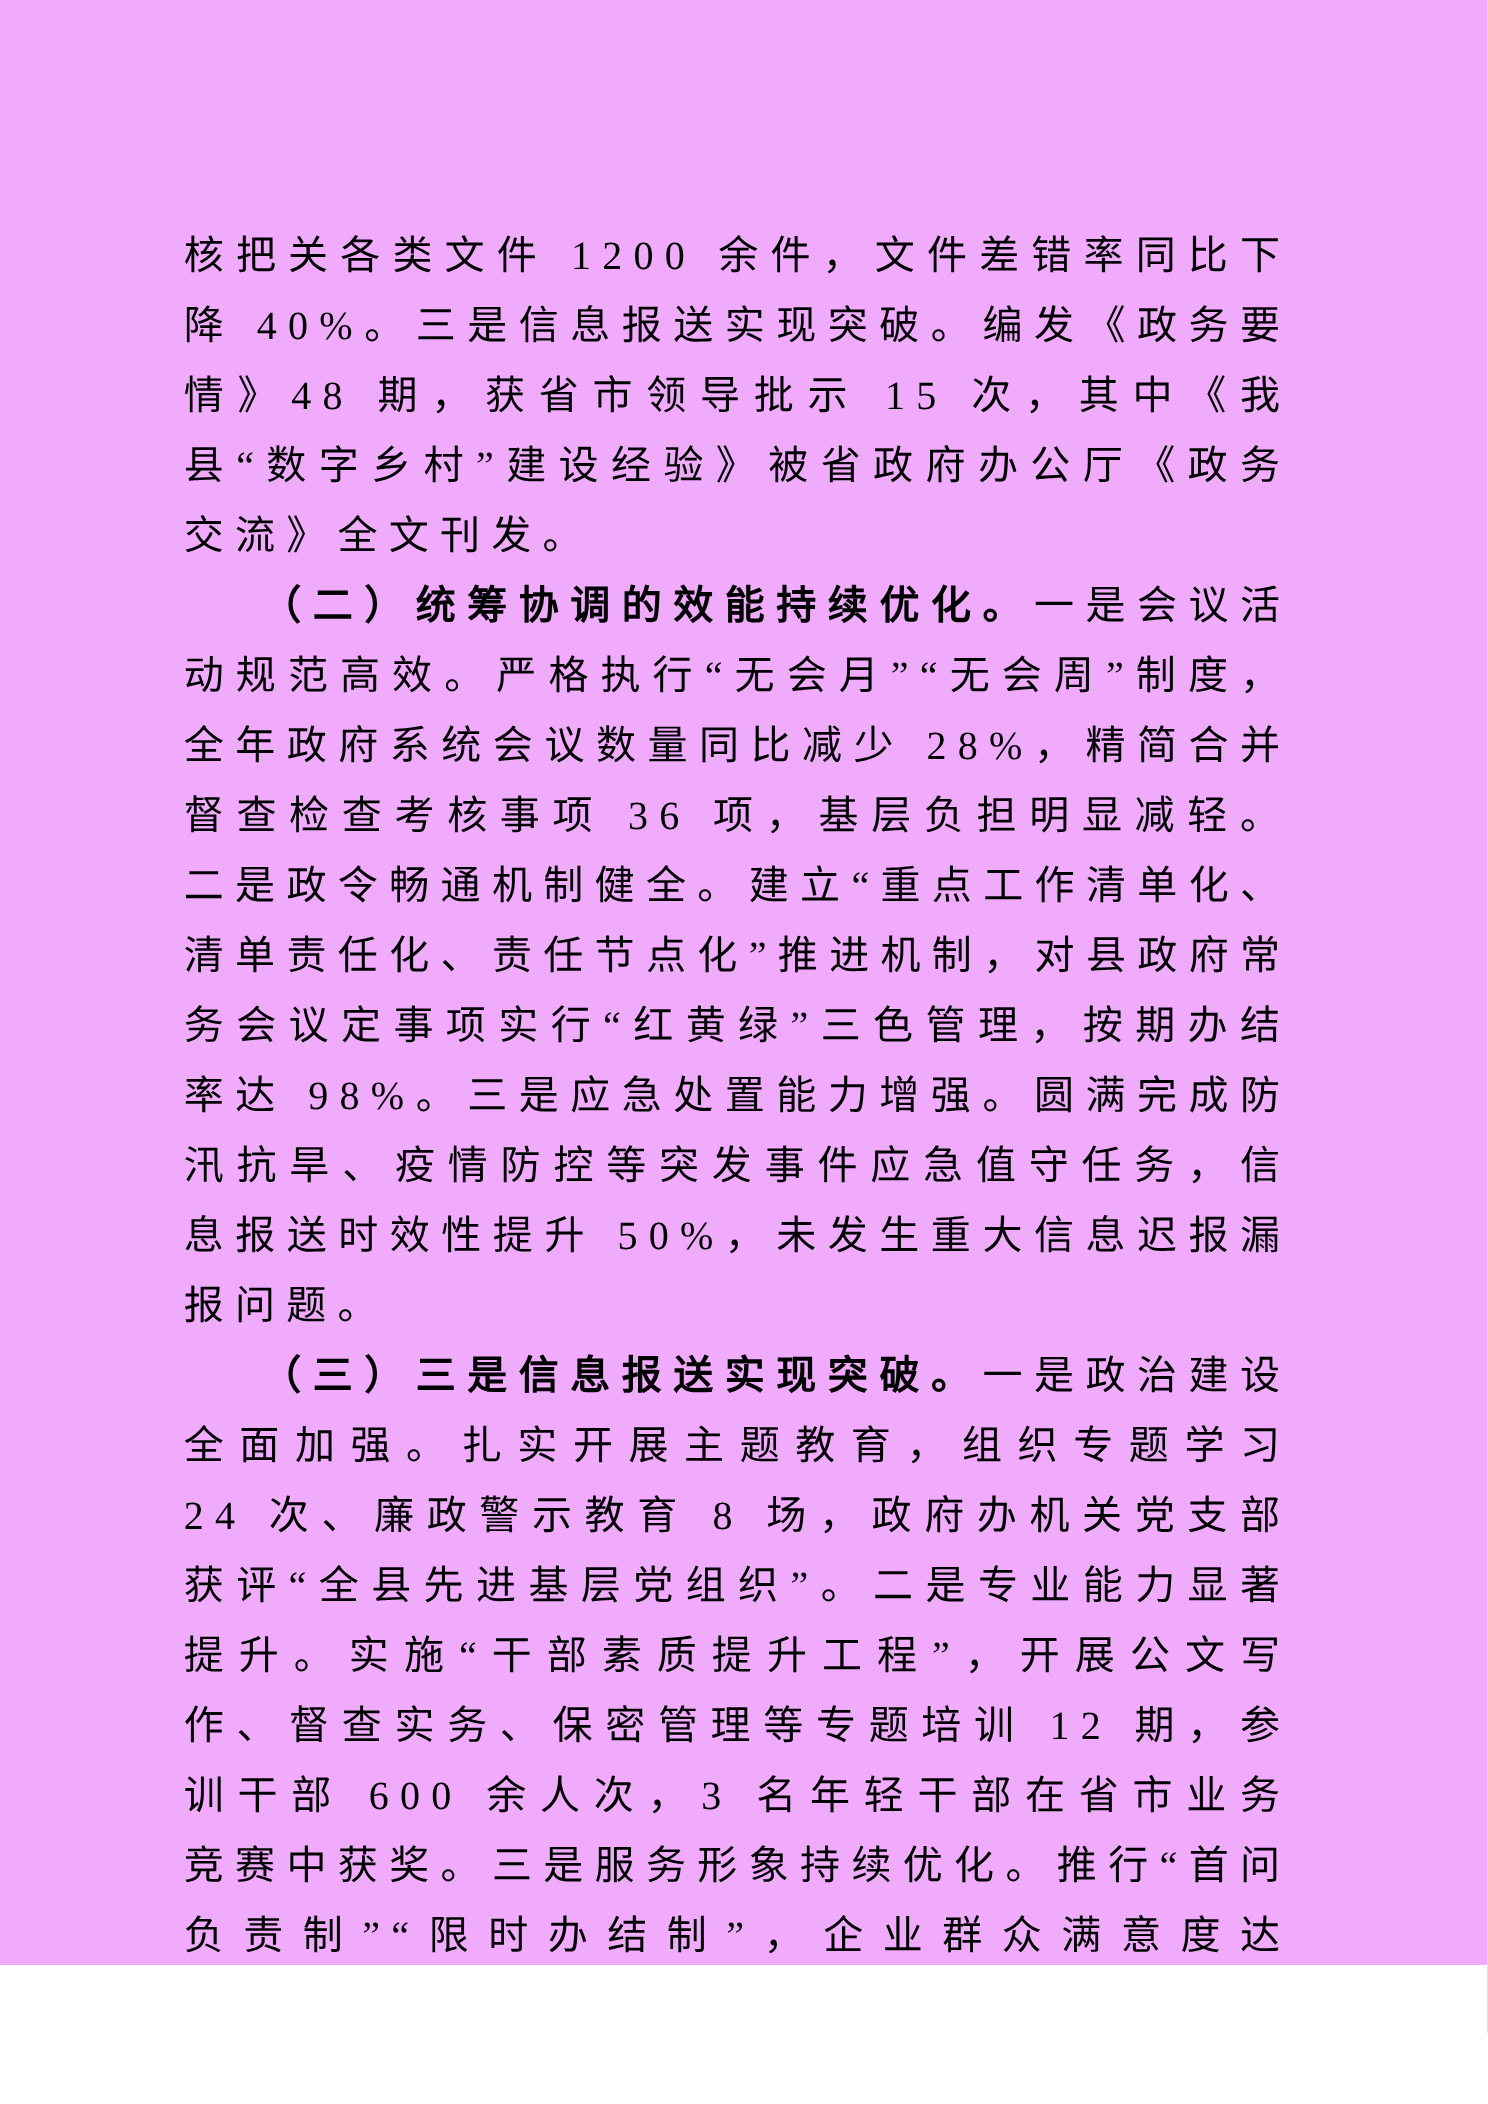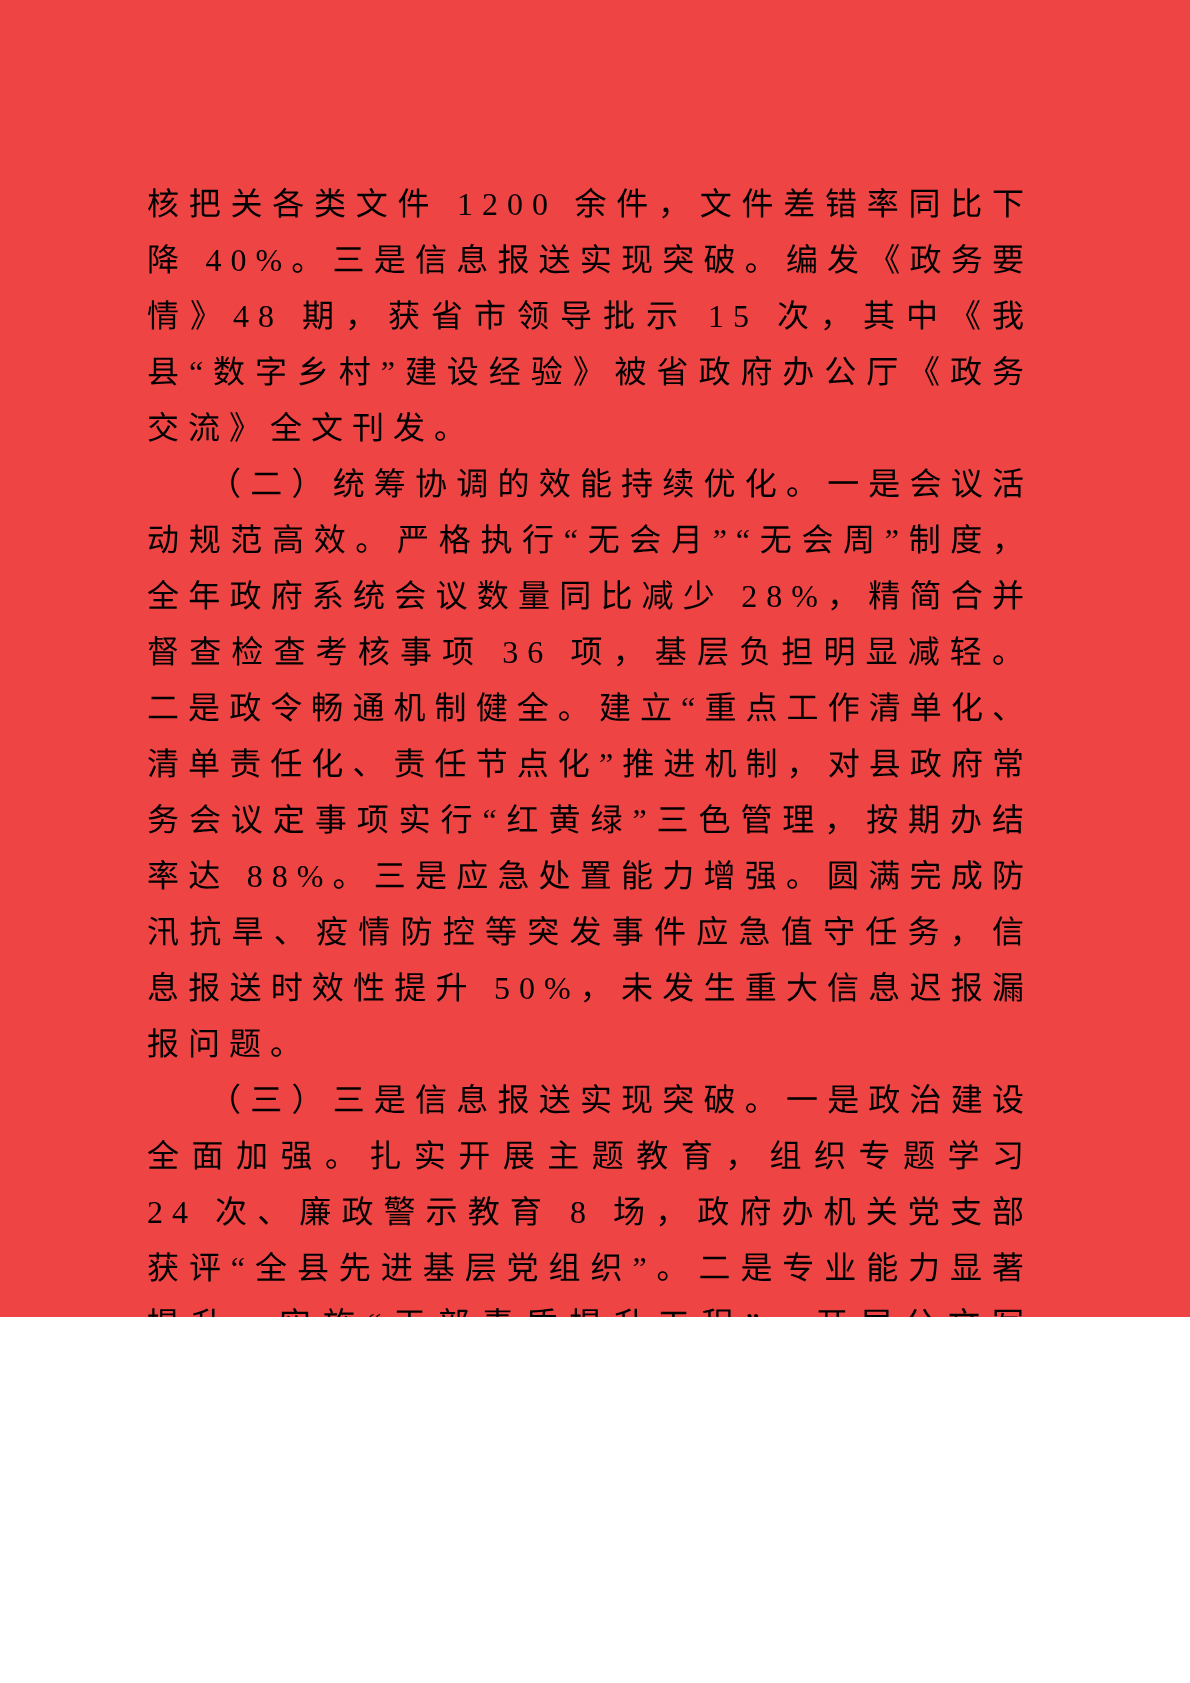--- a/index.html
+++ b/index.html
@@ -3,22 +3,22 @@
 <meta charset="utf-8">
 <style>
   html, body {
     margin: 0;
     padding: 0;
     background: #ffffff;
   }
   .page {
     position: relative;
     width: 1190px;
-    height: 1317px;
-    background: #ef4444;
+    height: 1572px;
+    background: #f0abfc;
     overflow: hidden;
     font-family: "Liberation Serif", "DejaVu Serif", serif;
     color: #000000;
   }
   .content {
     position: absolute;
     left: 147px;
     top: 176px;
     width: 886px;
   }
@@ -29,26 +29,26 @@
     line-height: 56px;
     letter-spacing: 9px;
     text-align: justify;
     text-justify: inter-character;
     color: #000000;
   }
   .content p.indented {
     text-indent: 62px;
   }
   .run-bold {
-    font-weight: 400;
+    font-weight: 700;
   }
 </style>
 </head>
 <body>
 
 <div class="page">
   <div class="content">
       <p><span>核把关各类文件 1200 余件，文件差错率同比下降 40%。三是信息报送实现突破。编发《政务要情》48 期，获省市领导批示 15 次，其中《我县“数字乡村”建设经验》被省政府办公厅《政务交流》全文刊发。</span></p>
-      <p class="indented"><span class="run-bold">（二）统筹协调的效能持续优化。</span><span>一是会议活动规范高效。严格执行“无会月”“无会周”制度，全年政府系统会议数量同比减少 28%，精简合并督查检查考核事项 36 项，基层负担明显减轻。二是政令畅通机制健全。建立“重点工作清单化、清单责任化、责任节点化”推进机制，对县政府常务会议定事项实行“红黄绿”三色管理，按期办结率达 88%。三是应急处置能力增强。圆满完成防汛抗旱、疫情防控等突发事件应急值守任务，信息报送时效性提升 50%，未发生重大信息迟报漏报问题。</span></p>
+      <p class="indented"><span class="run-bold">（二）统筹协调的效能持续优化。</span><span>一是会议活动规范高效。严格执行“无会月”“无会周”制度，全年政府系统会议数量同比减少 28%，精简合并督查检查考核事项 36 项，基层负担明显减轻。二是政令畅通机制健全。建立“重点工作清单化、清单责任化、责任节点化”推进机制，对县政府常务会议定事项实行“红黄绿”三色管理，按期办结率达 98%。三是应急处置能力增强。圆满完成防汛抗旱、疫情防控等突发事件应急值守任务，信息报送时效性提升 50%，未发生重大信息迟报漏报问题。</span></p>
       <p class="indented"><span class="run-bold">（三）三是信息报送实现突破。</span><span>一是政治建设全面加强。扎实开展主题教育，组织专题学习 24 次、廉政警示教育 8 场，政府办机关党支部获评“全县先进基层党组织”。二是专业能力显著提升。实施“干部素质提升工程”，开展公文写作、督查实务、保密管理等专题培训 12 期，参训干部 600 余人次，3 名年轻干部在省市业务竞赛中获奖。三是服务形象持续优化。推行“首问负责制”“限时办结制”，企业群众满意度达 96%，政务服务“好差评”系统实现全覆盖。</span></p>
       <p class="indented"><span>在肯定成绩的同时，我们必须清醒认识到，对标新时代“三服务”工作要求，对标县委、县政府“争当排头兵”的目</span></p>
     </div>
 </div>
 
 </body></html>

